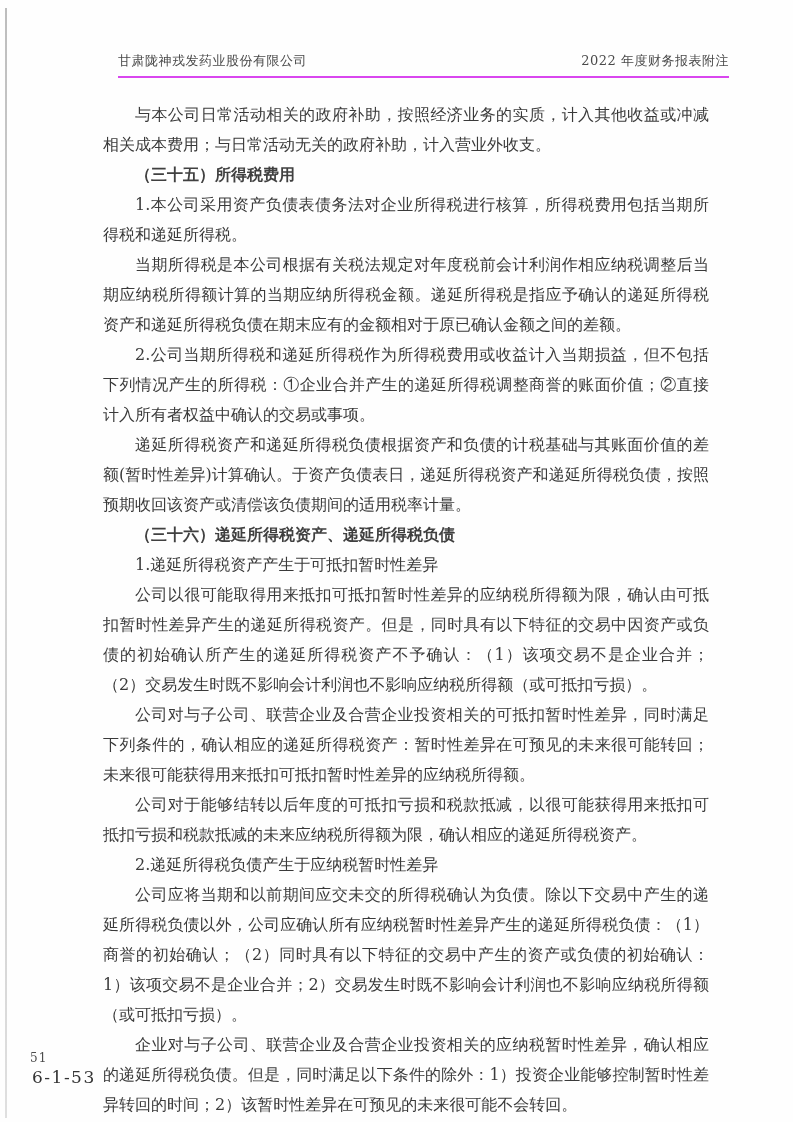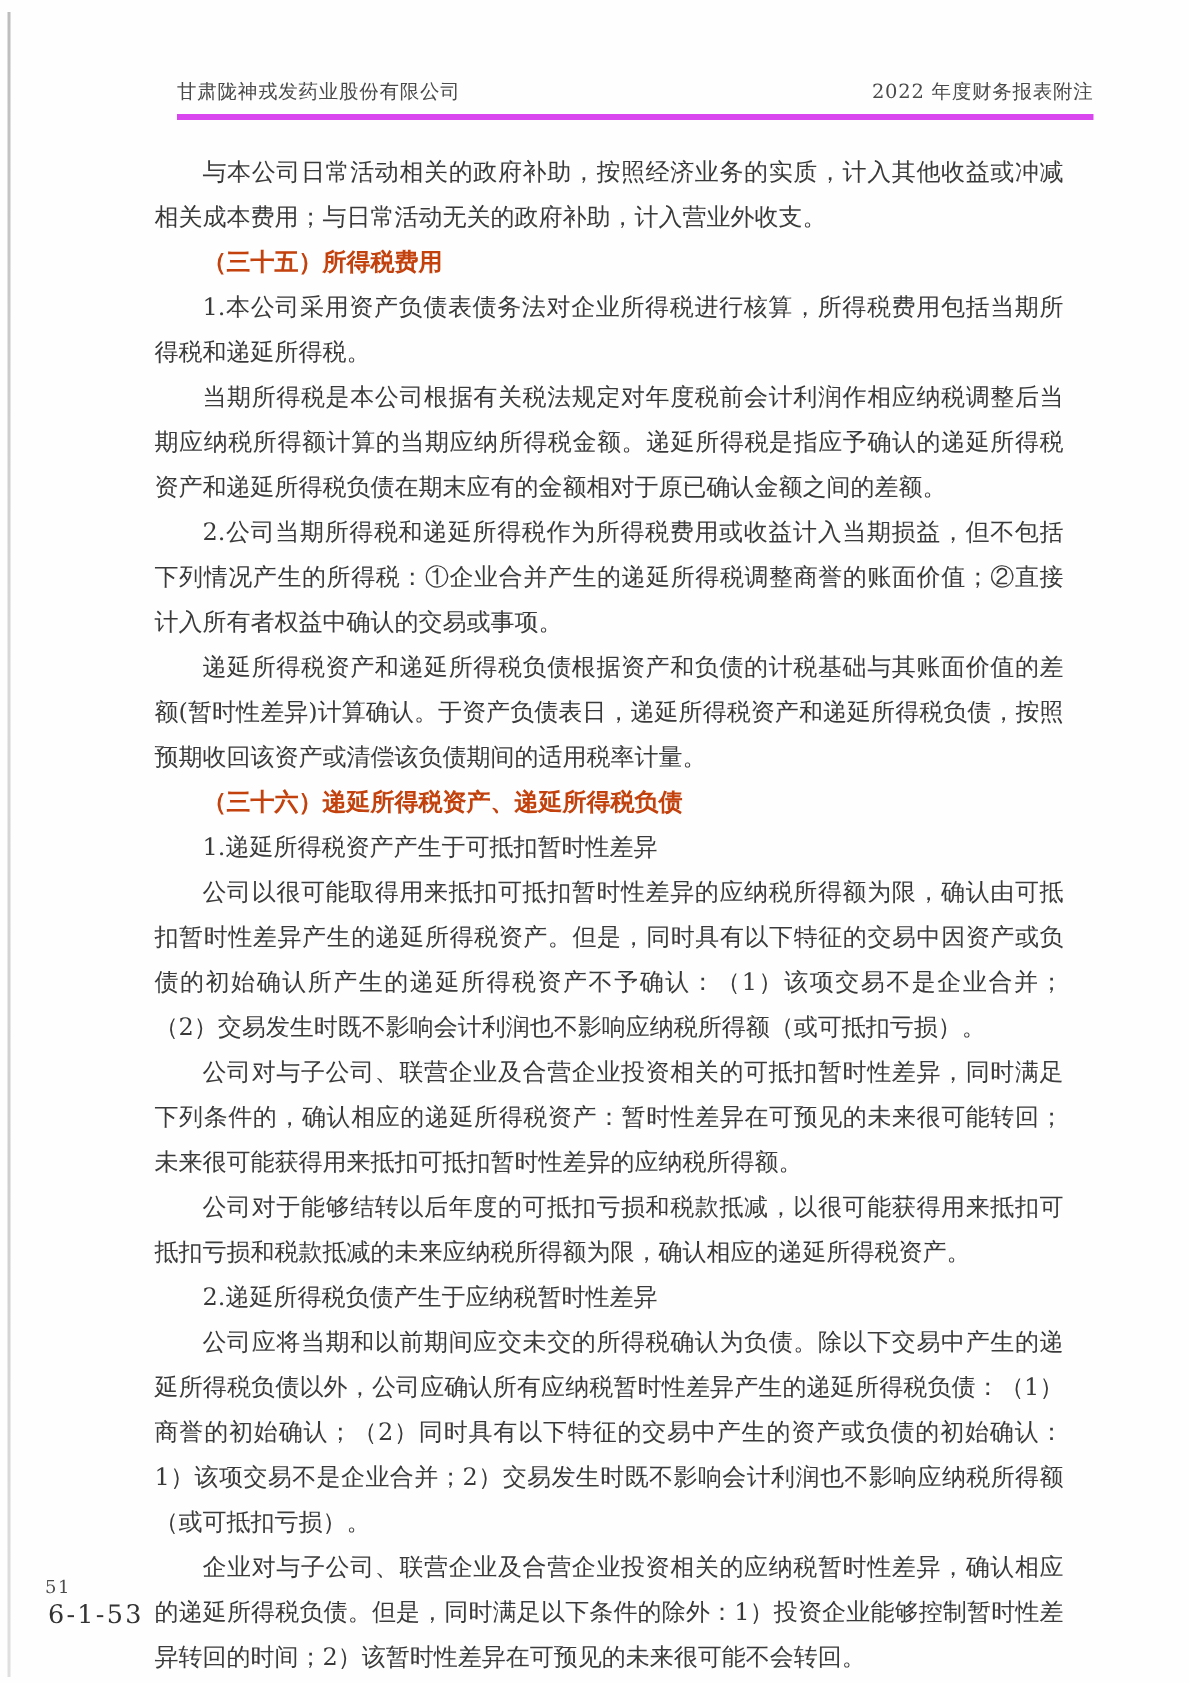--- a/index.html
+++ b/index.html
@@ -28,41 +28,41 @@
   }
   .header {
     position: absolute;
     left: 118px;
     right: 64px;
     top: 52px;
     display: flex;
     justify-content: space-between;
     align-items: flex-end;
     padding-bottom: 6px;
-    border-bottom: 4px solid #d946ef;
+    border-bottom: 2px solid #d946ef;
     font-size: 13px;
     color: #4a4a4a;
     letter-spacing: 0.5px;
   }
   .content {
     position: absolute;
     left: 103px;
     width: 606px;
     top: 100px;
     font-size: 16px;
     line-height: 30px;
     text-align: justify;
     color: #3a3a3a;
   }
   .para {
     text-indent: 2em;
   }
   .para.heading {
     font-weight: bold;
-    color: #c2410c;
+    color: #404040;
   }
   .footer {
     position: absolute;
     top: 1051px;
     left: 0;
     width: 100%;
     color: #4c4c4c;
   }
   .footer .page-num {
     position: relative;

